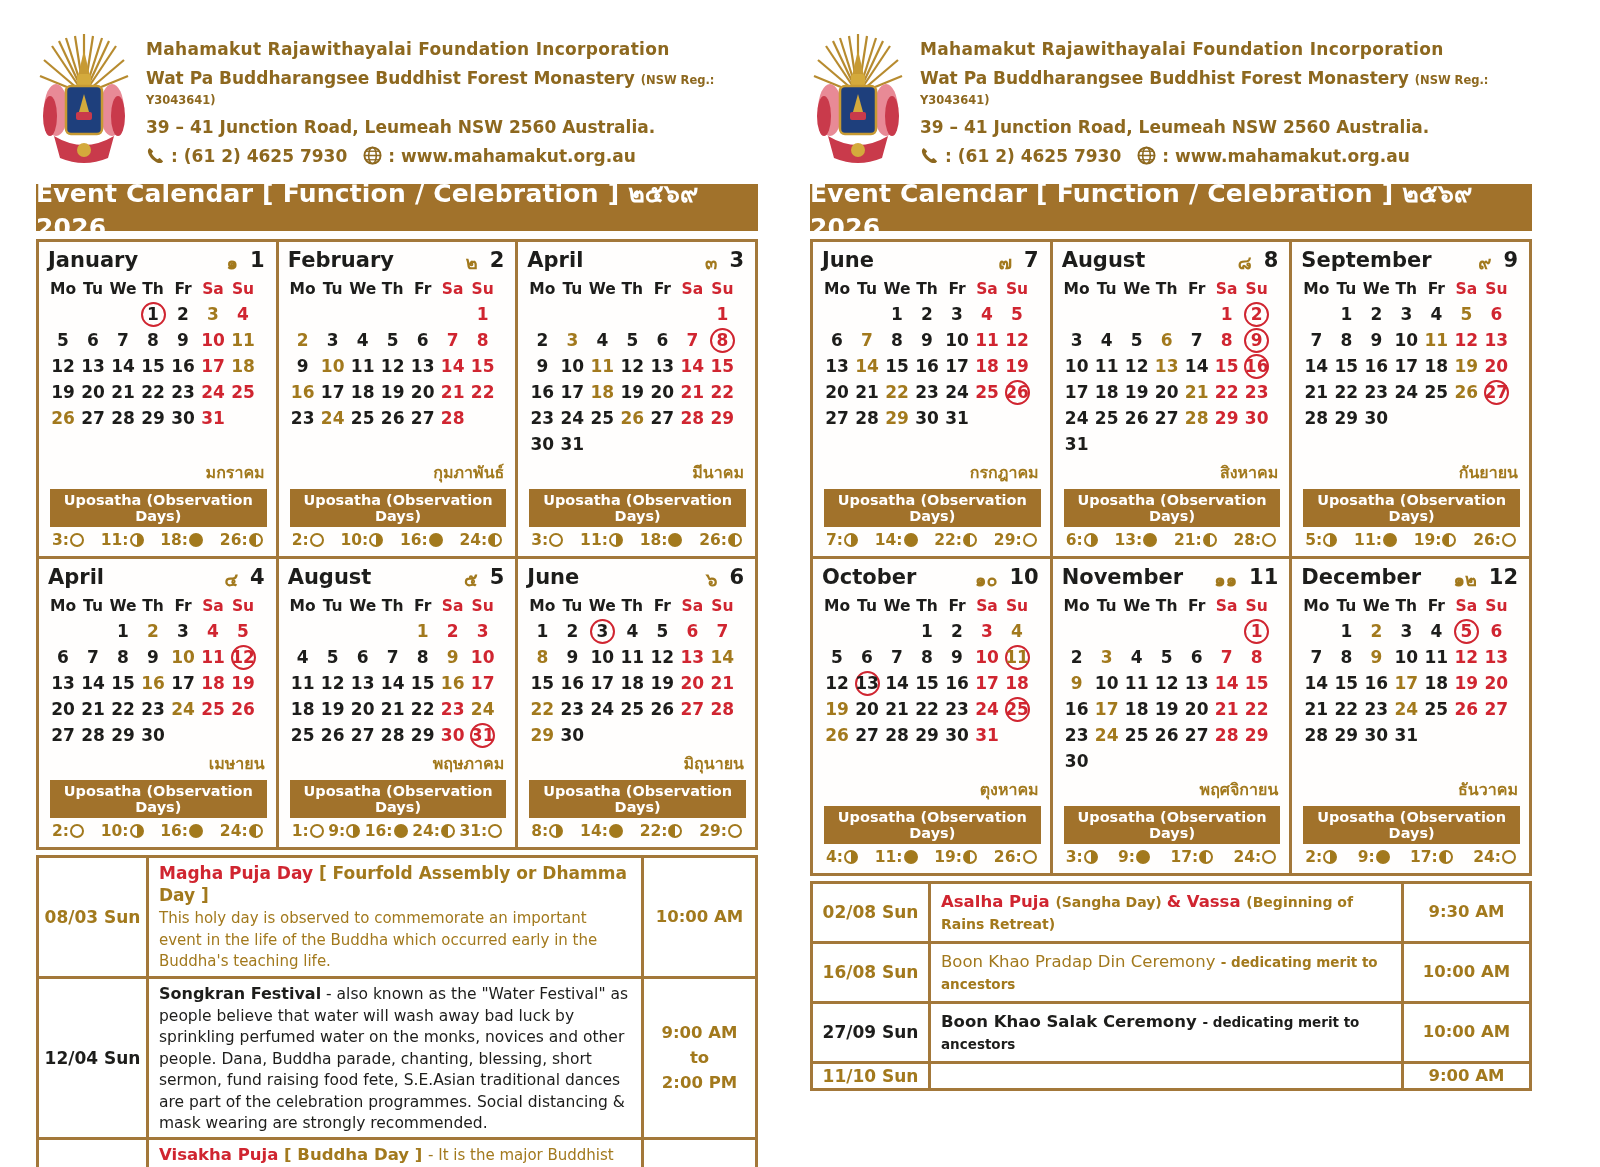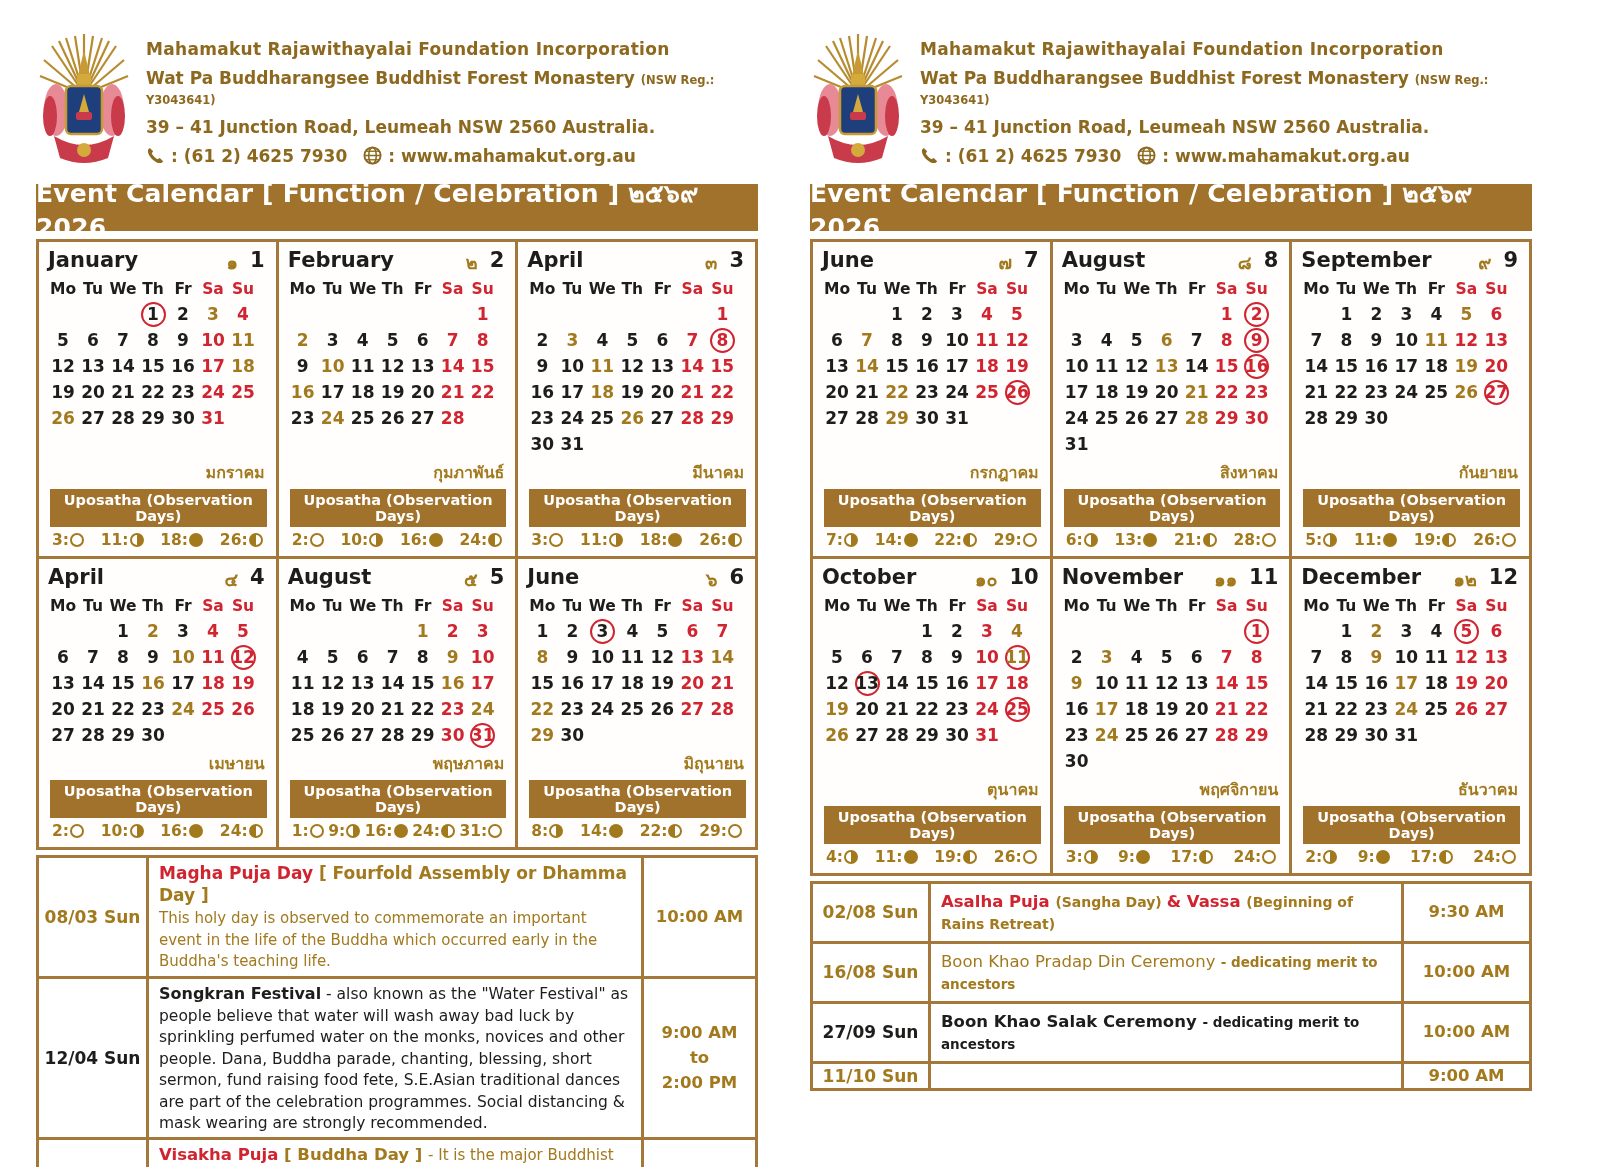--- a/index.html
+++ b/index.html
@@ -1538,21 +1538,21 @@
             </div>
             <div class="day">
               <span style="color: rgb(29, 29, 27);">30</span>
             </div>
             <div class="day">
               <span style="color: rgb(208, 37, 48);">31</span>
             </div>
             <div class="day"></div>
           </div>
           <div class="m-bottom">
-            <div class="m-thai-name">ตุนาคม</div>
+            <div class="m-thai-name">ตุงหาคม</div>
             <div class="upo-bar">Uposatha (Observation Days)</div>
             <div class="moons">
               <span>4:<span class="moon lastq"></span></span>
               <span>11:<span class="moon new"></span></span>
               <span>19:<span class="moon firstq"></span></span>
               <span>26:<span class="moon full"></span></span>
             </div>
           </div>
         </div>
         <div class="month">

